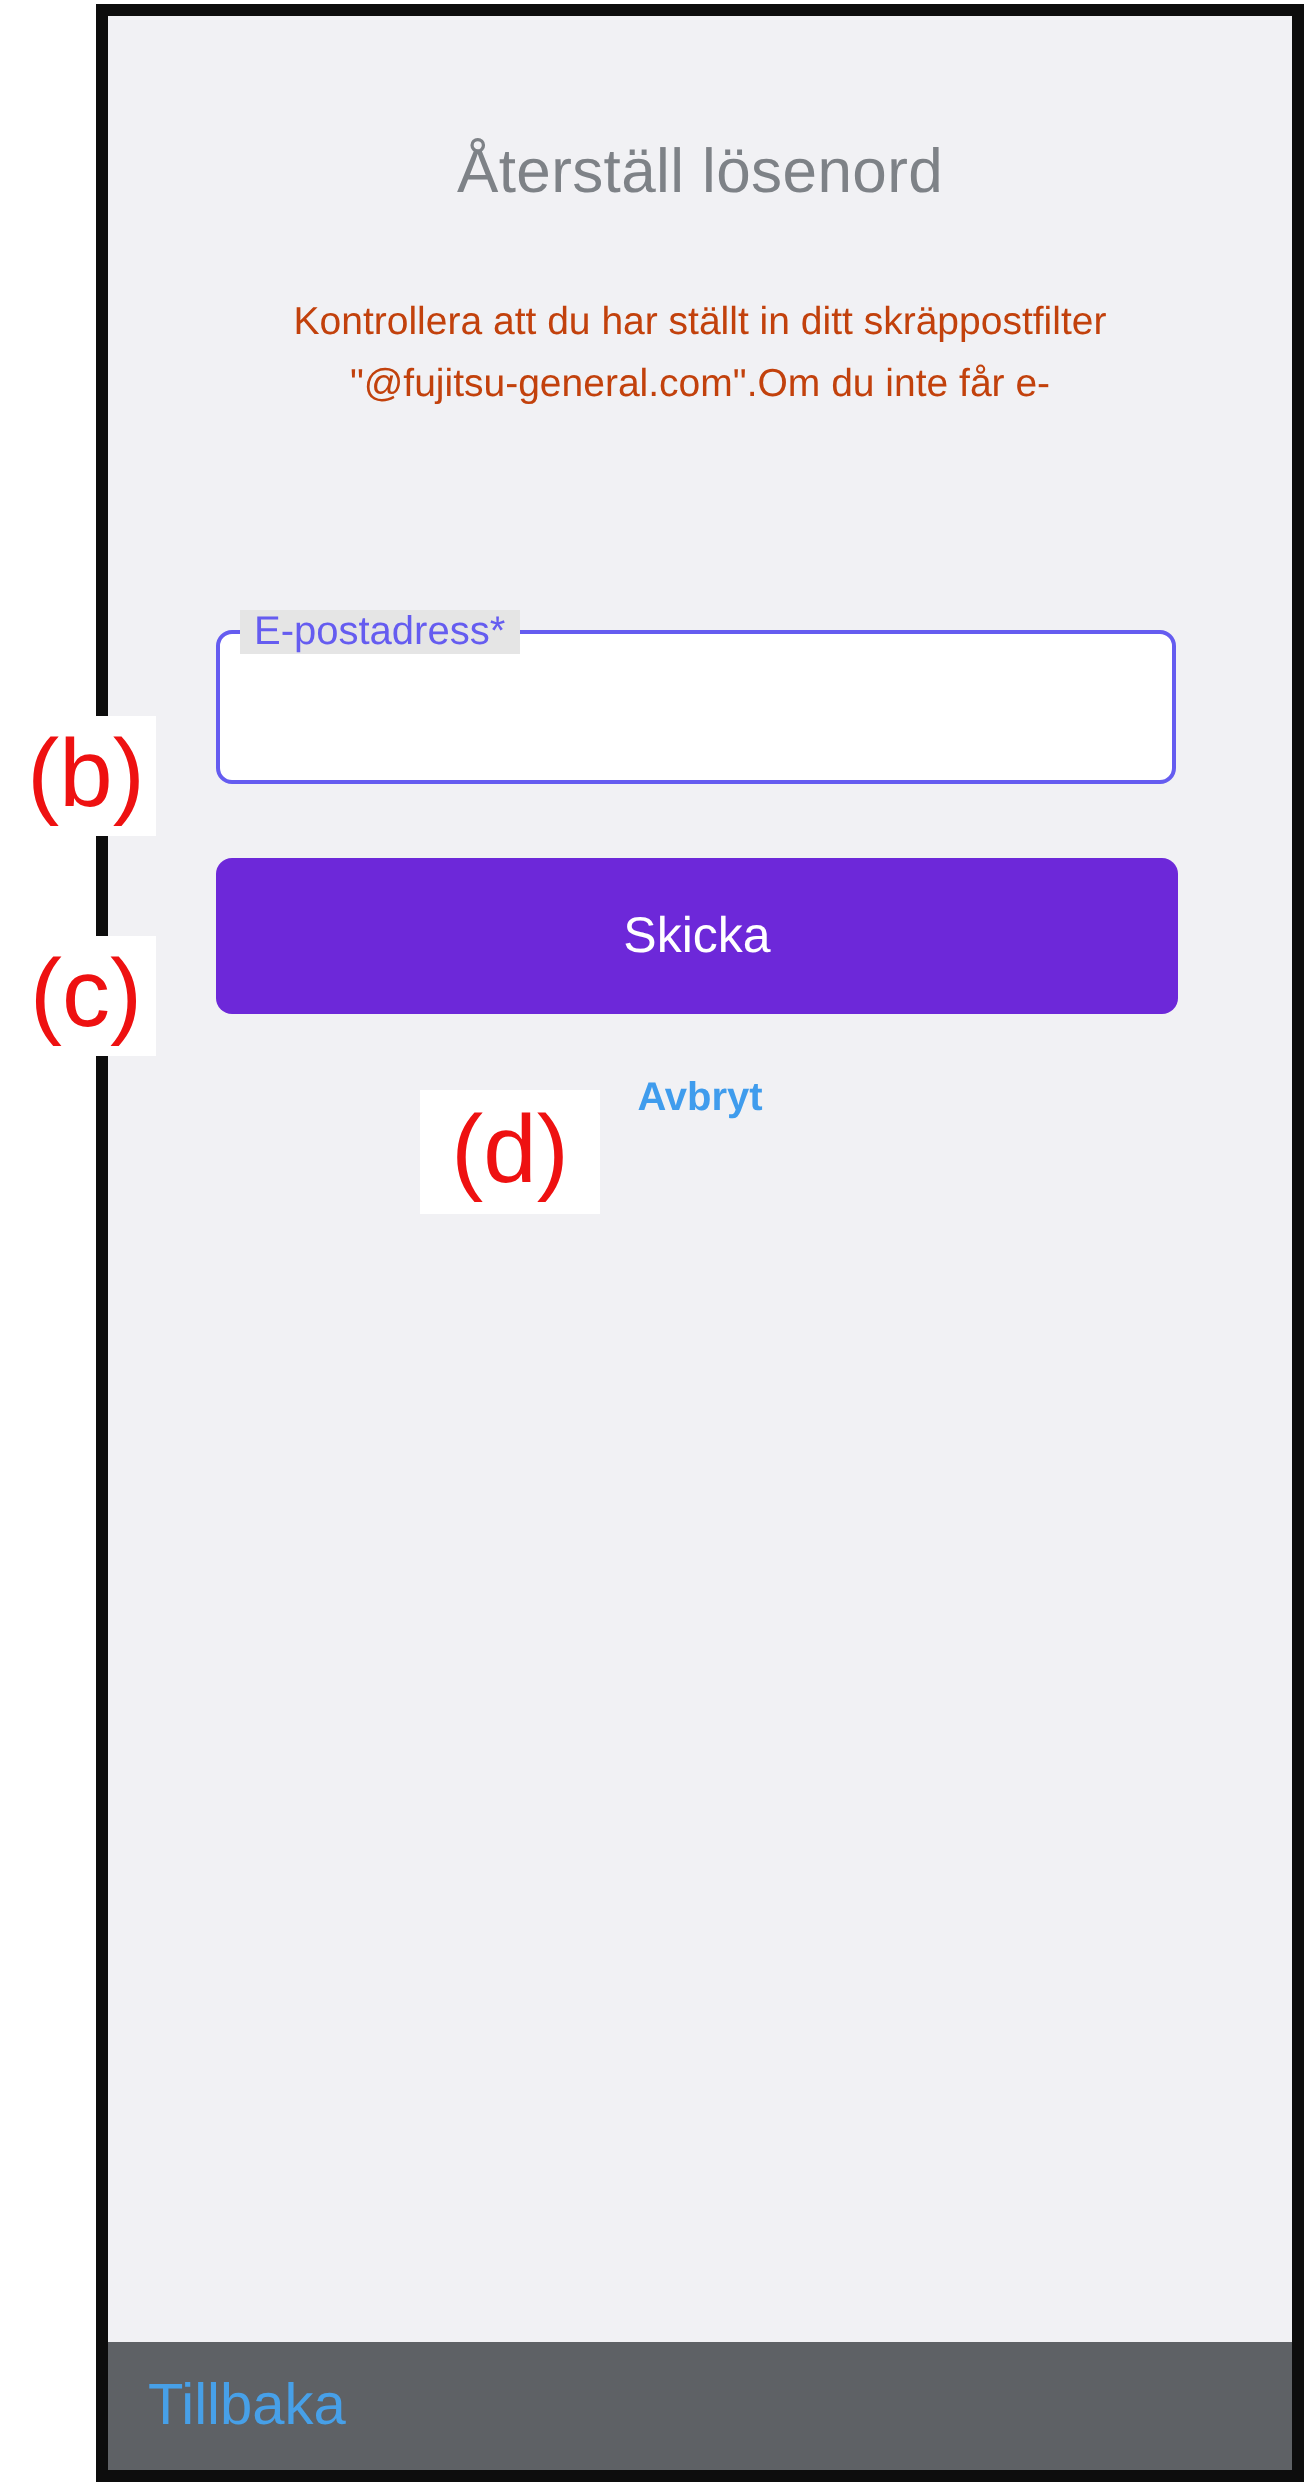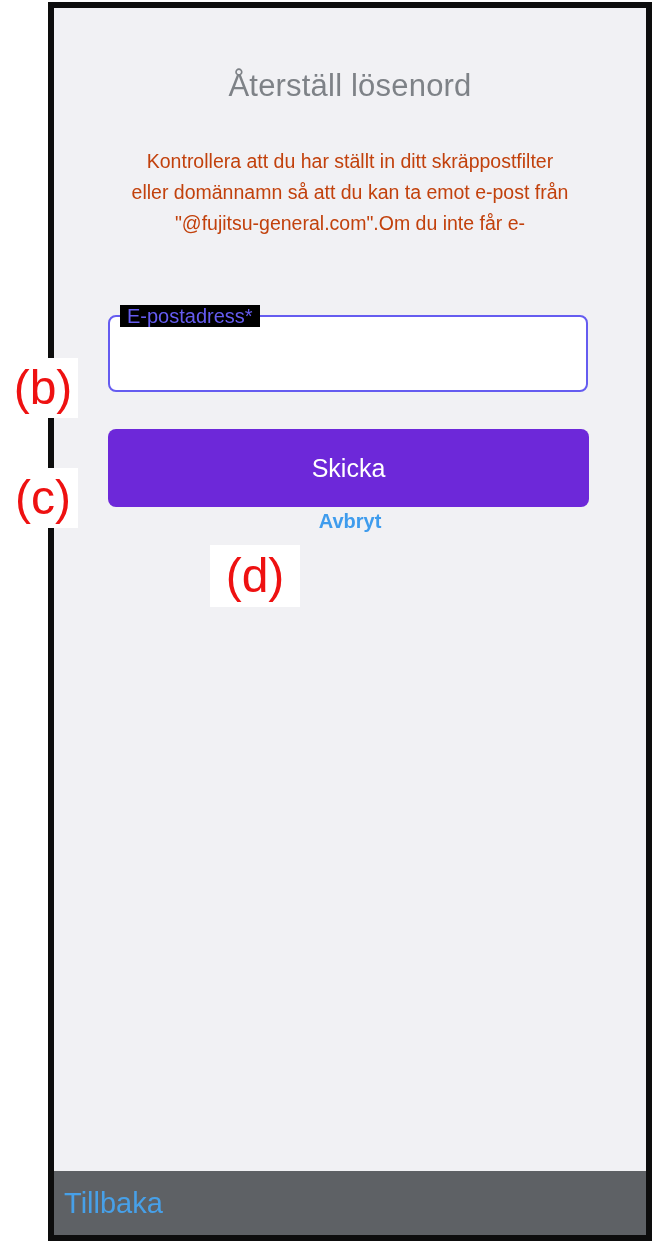--- a/index.html
+++ b/index.html
@@ -48,21 +48,21 @@
     position: absolute;
     left: 54px; top: 307px;
     width: 480px; height: 77px;
     background: #ffffff;
     border: 2px solid #655cf0;
     border-radius: 8px;
   }
   .field-label {
     position: absolute;
     top: -12px; left: 10px;
-    background: #000000;
+    background: #e5e5e5;
     padding: 0 7px;
     font-size: 20px;
     color: #655cf0;
     line-height: 22px;
     text-align: right;
   }
   .field input {
     position: absolute;
     inset: 6px 12px;
     width: calc(100% - 24px);
@@ -83,40 +83,40 @@
     border-radius: 8px;
     color: #ffffff;
     font-size: 25px;
     font-family: "Liberation Sans", sans-serif;
     cursor: pointer;
   }
 
   
   .cancel-wrap {
     position: absolute;
-    top: 502px; left: 0; right: 0;
+    top: 530px; left: 0; right: 0;
     text-align: center;
   }
   .cancel {
     font-size: 20px;
     font-weight: 700;
     color: #3f9ced;
     text-decoration: none;
     cursor: pointer;
   }
 
   
   .back-bar {
     position: absolute;
     left: 0; right: 0; bottom: 0;
     height: 64px;
     background: #5e6165;
     display: flex;
     align-items: center;
-    padding-left: 10px;
+    padding-left: 20px;
   }
   .back-link {
     font-size: 29px;
     color: #47a0e8;
     cursor: pointer;
   }
 
   
   .annotation {
     position: absolute;
@@ -139,21 +139,20 @@
 
 <div class="page">
 
   <div class="phone-frame">
     <div class="screen">
 
       <h1 class="title">Återställ lösenord</h1>
 
       <div class="desc">
         <div>Kontrollera att du har ställt in ditt skräppostfilter</div>
-        <div>eller domännamn så att du kan ta emot e-post från</div>
         <div>"@fujitsu-general.com".Om du inte får e-</div>
       </div>
 
       <div class="field">
         <span class="field-label">E-postadress*</span>
         <input type="email" value="" style="">
       </div>
 
       <button class="submit">Skicka</button>
 

